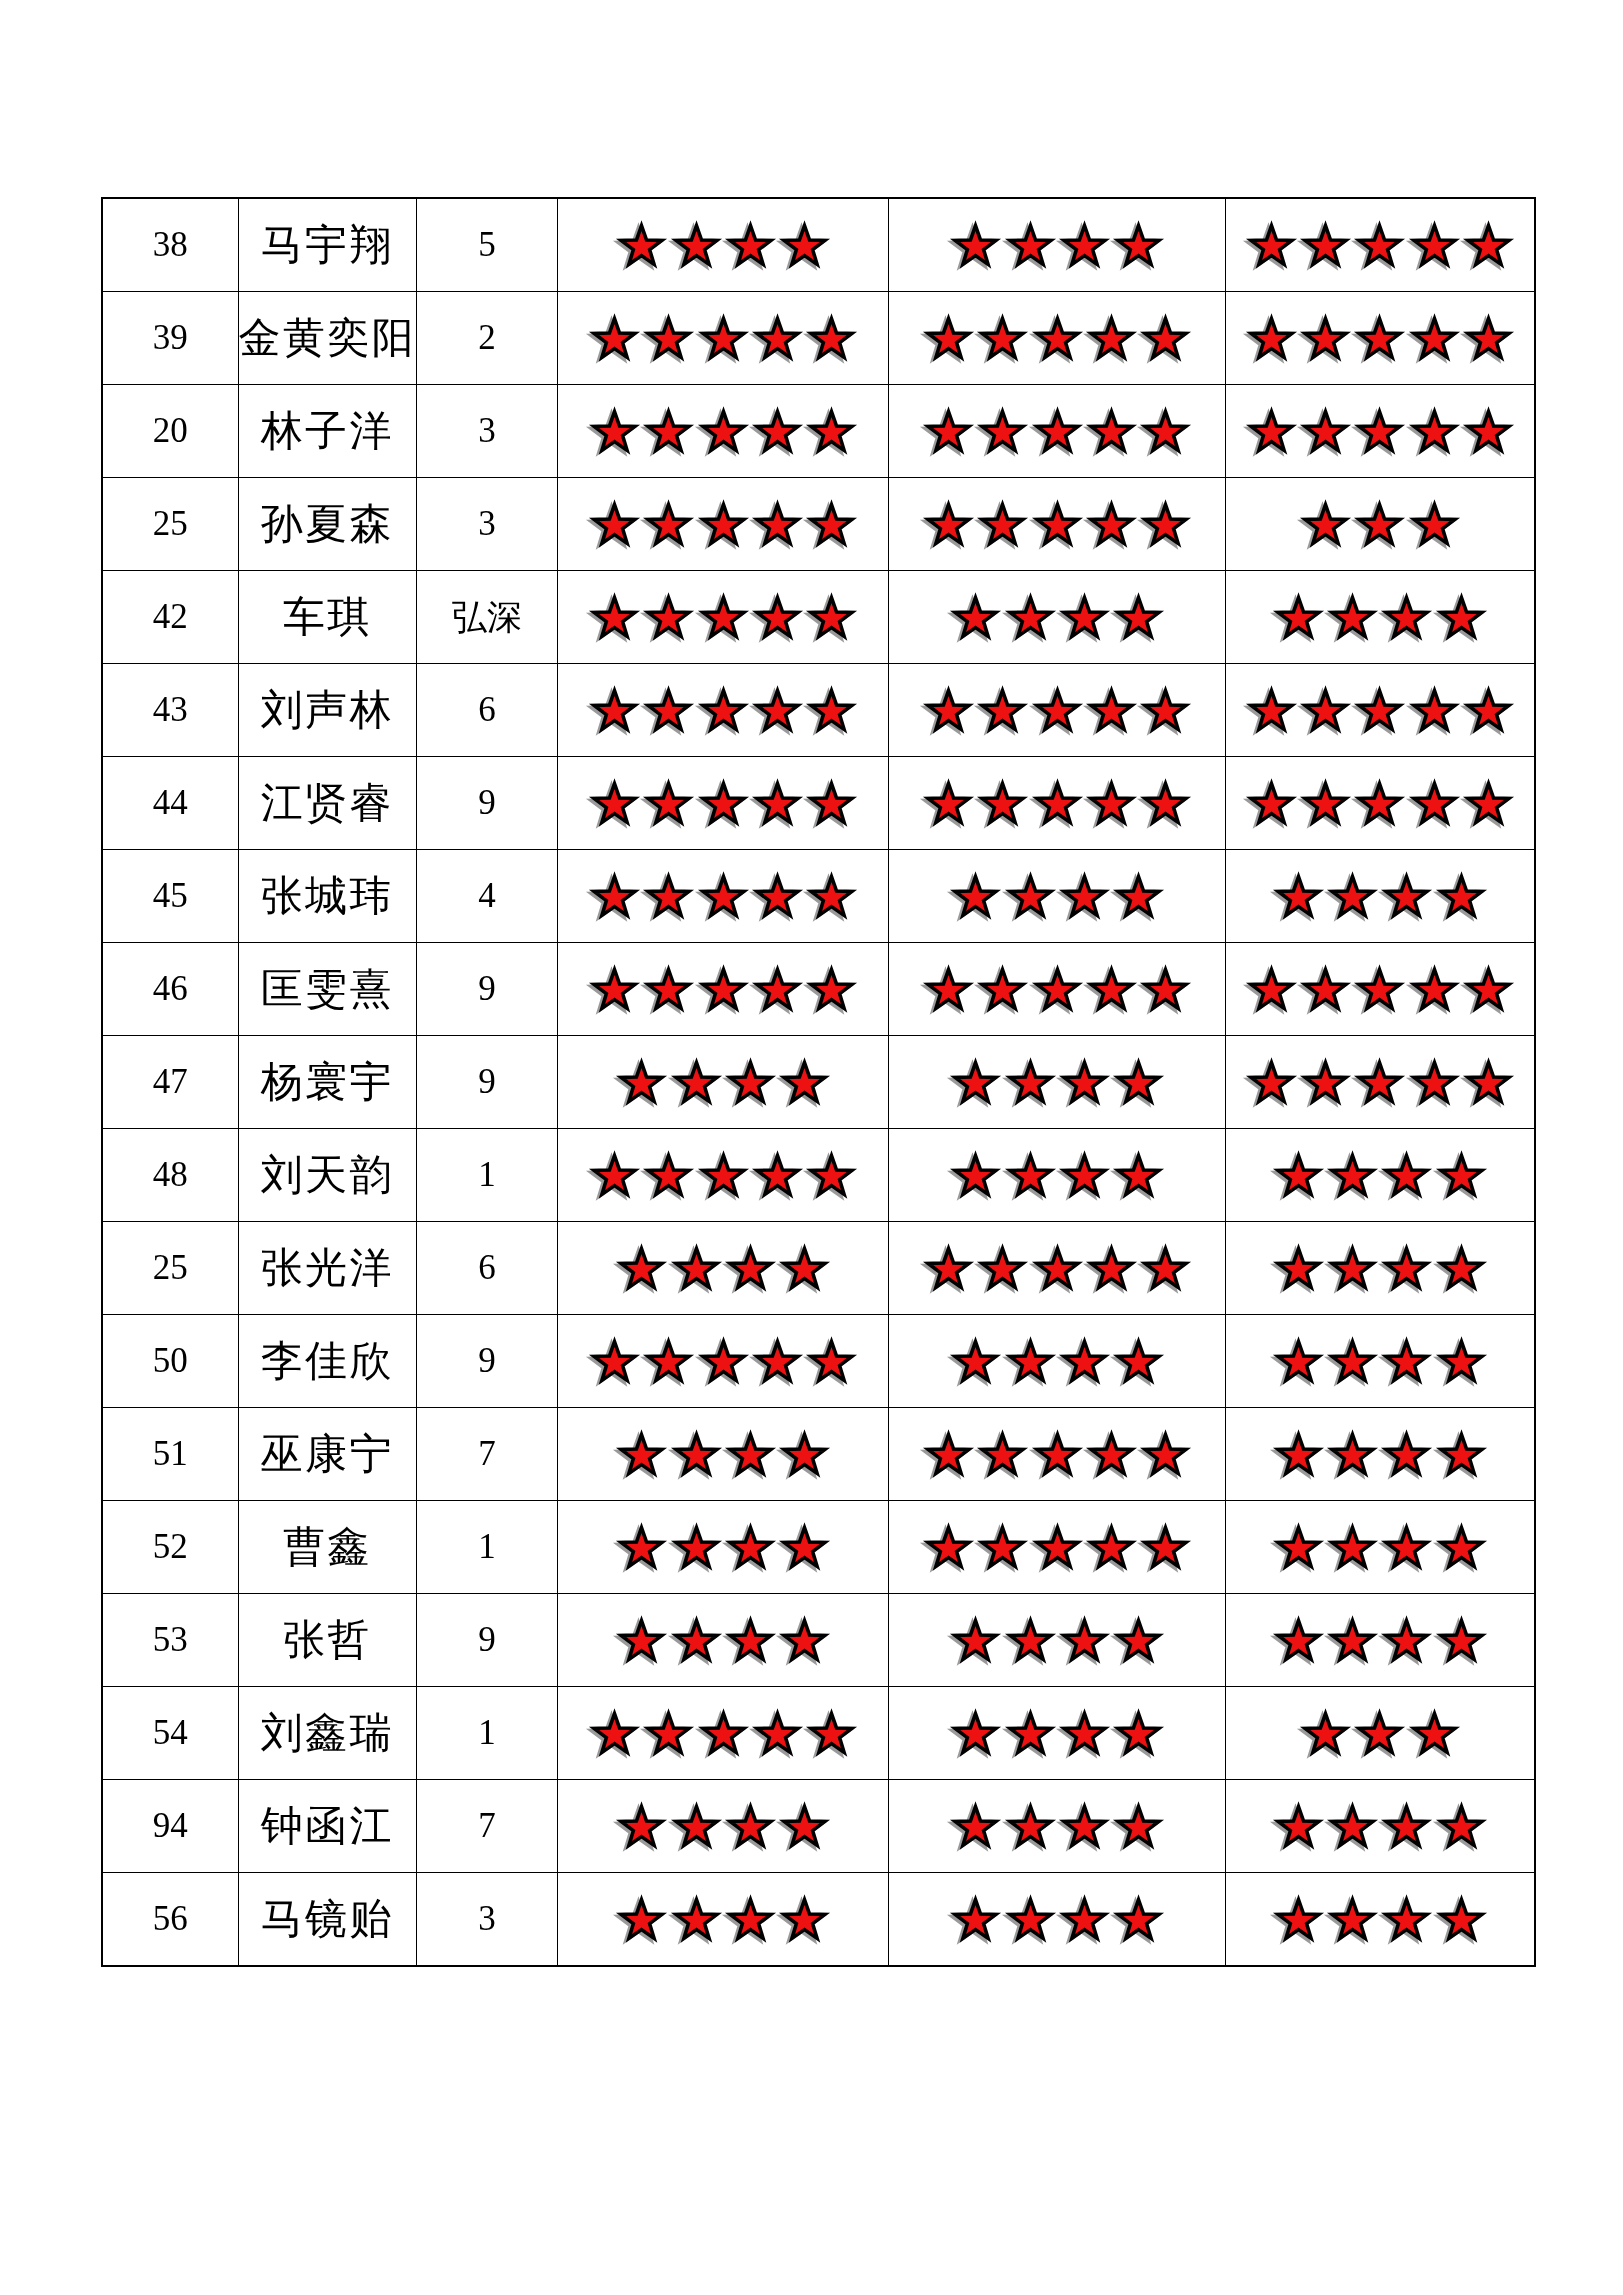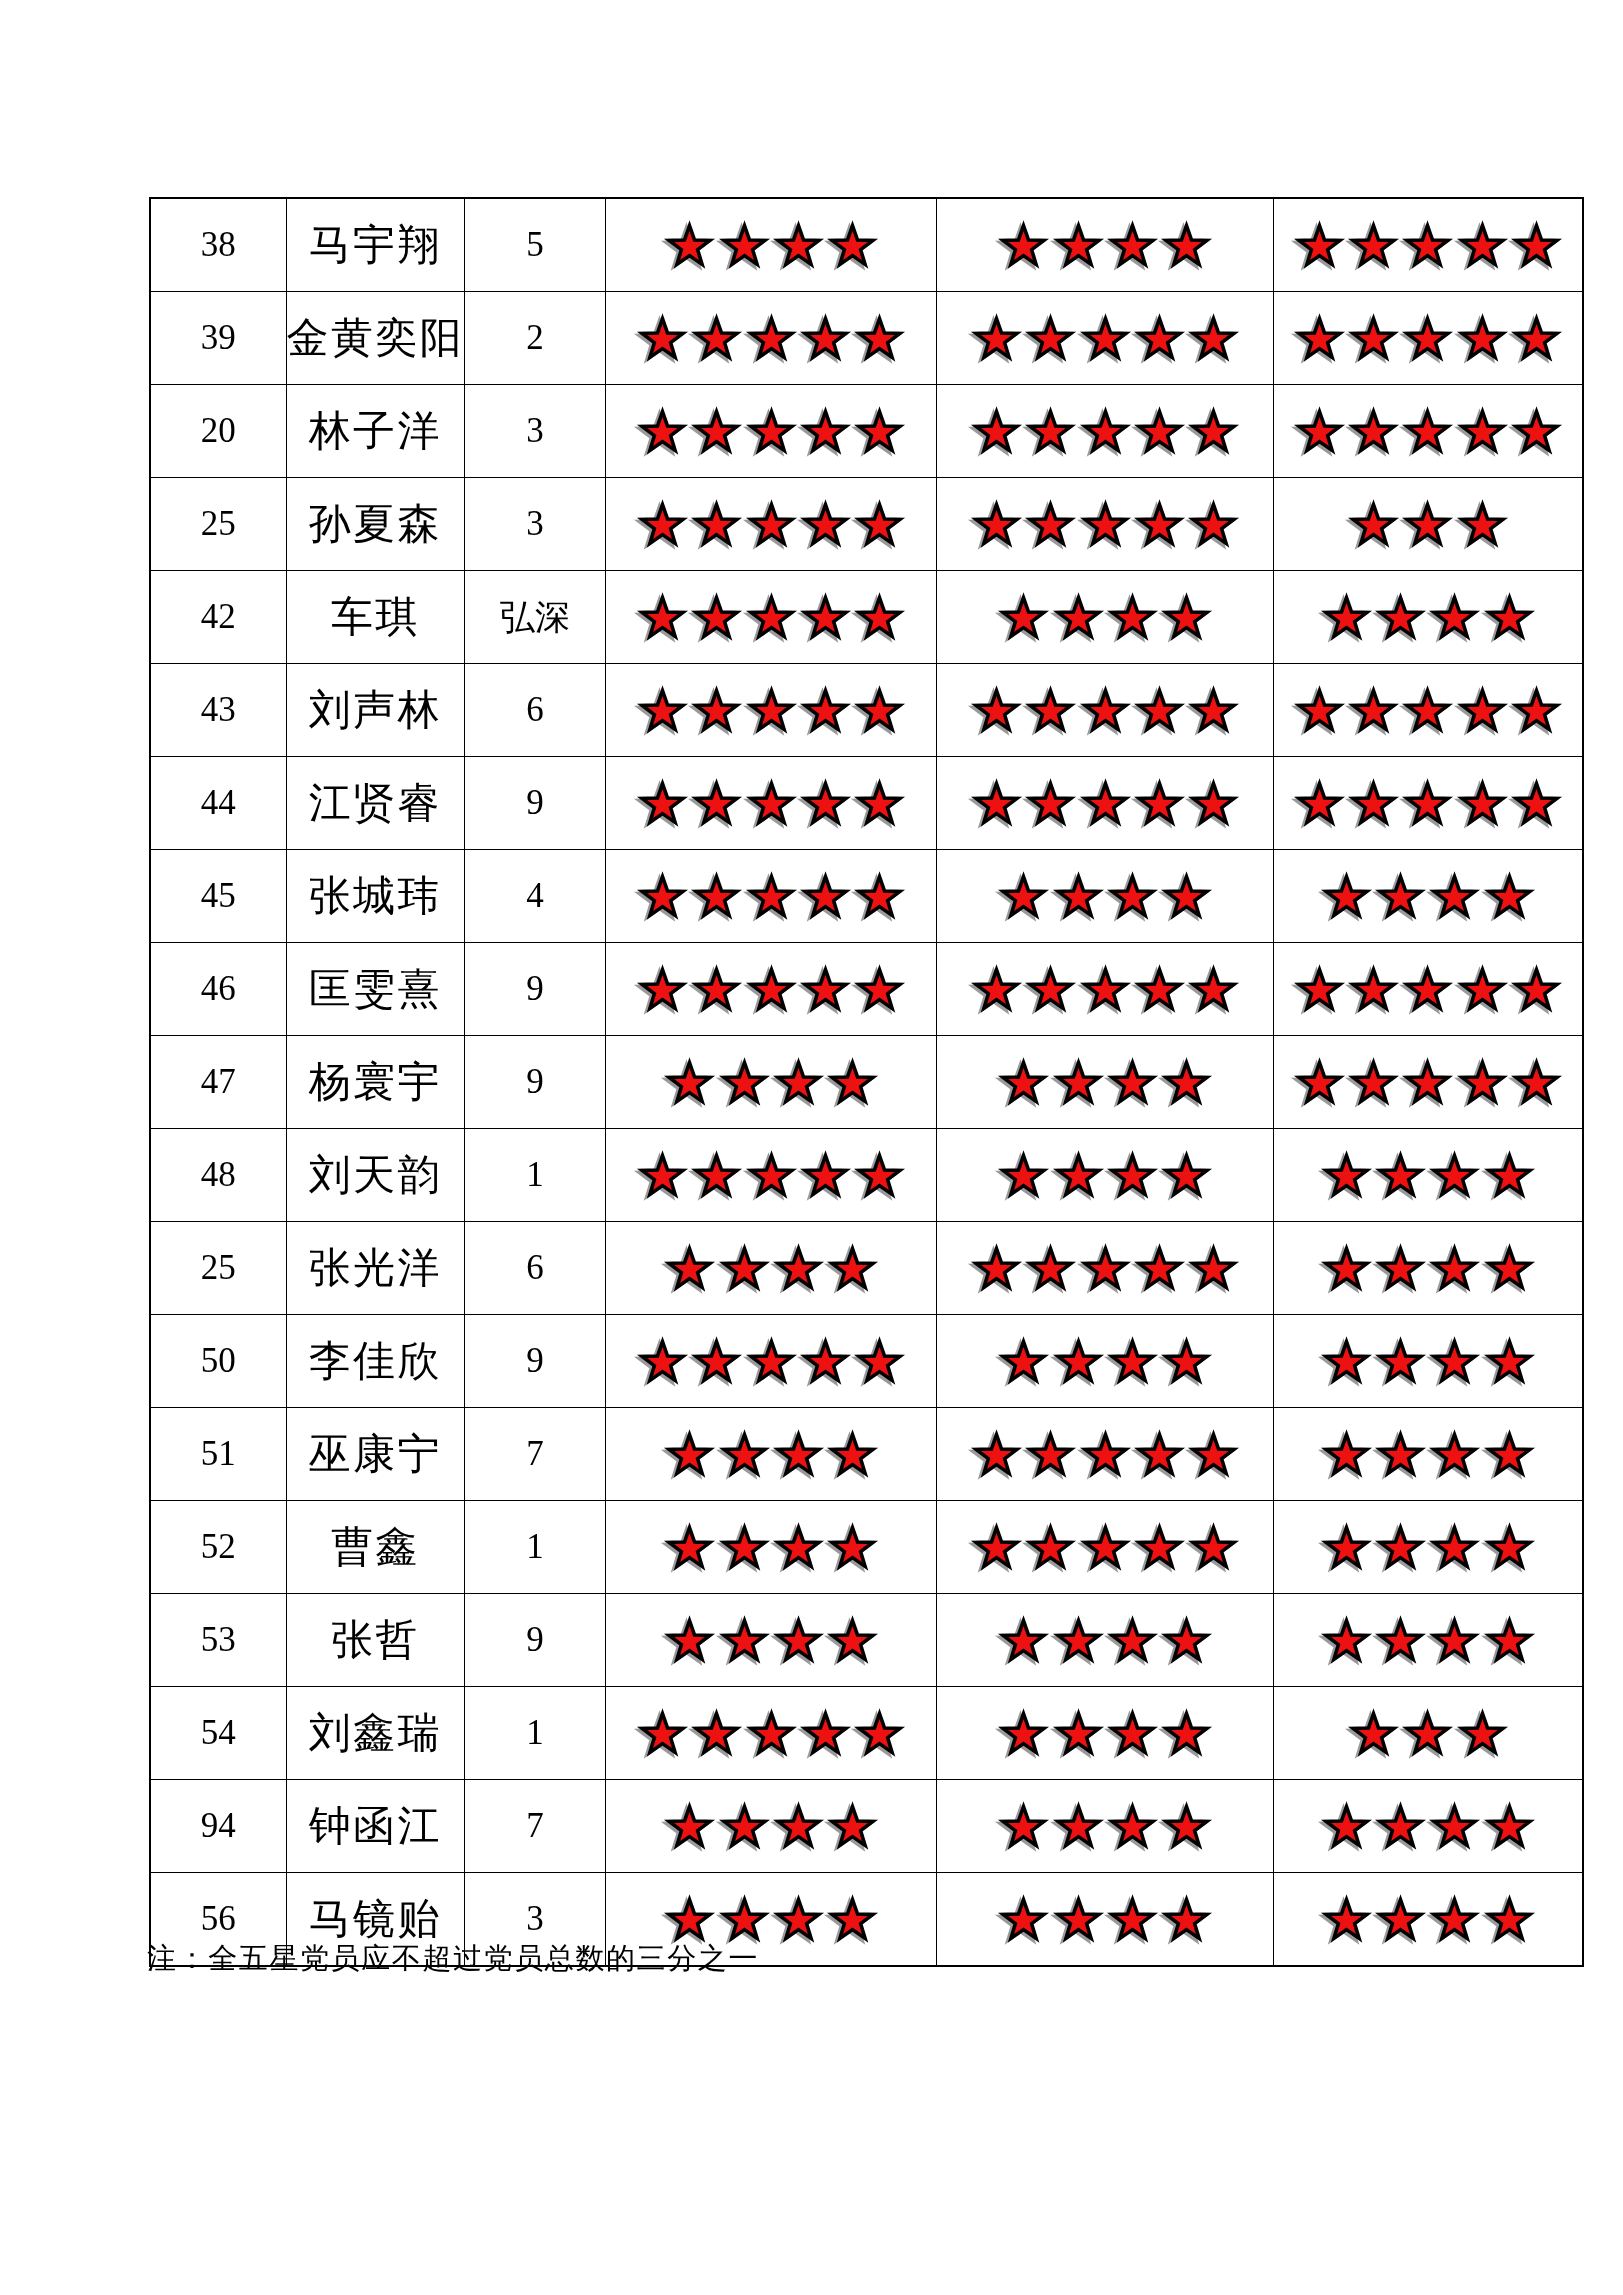--- a/index.html
+++ b/index.html
@@ -4,21 +4,21 @@
 <style>
   html, body { margin: 0; padding: 0; }
   body {
     width: 1623px;
     height: 2295px;
     background: #ffffff;
     position: relative;
     font-family: "Liberation Serif", "DejaVu Serif", serif;
     color: #000;
   }
-  .doc { position: absolute; inset: 0; margin-left: 48px; }
+  .doc { position: absolute; inset: 0; }
   .rating-table {
     position: absolute;
     left: 101px;
     top: 197px;
     border-collapse: collapse;
     table-layout: fixed;
     border: 2.4px solid #000;
   }
   .rating-table td {
     border: 1.6px solid #000;
@@ -732,16 +732,15 @@
               <polygon points="50,11 59.9,39.4 90,40 66,58.2 74.7,87 50,69.8 25.3,87 34,58.2 10,40 40.1,39.4" fill="#ee1111" stroke="#000000" stroke-width="7" stroke-miterlimit="10"></polygon>
             </svg><svg width="51" height="51" viewBox="0 0 100 100">
               <polygon points="50,11 59.9,39.4 90,40 66,58.2 74.7,87 50,69.8 25.3,87 34,58.2 10,40 40.1,39.4" fill="#ee1111" stroke="#000000" stroke-width="7" stroke-miterlimit="10"></polygon>
             </svg><svg width="51" height="51" viewBox="0 0 100 100">
               <polygon points="50,11 59.9,39.4 90,40 66,58.2 74.7,87 50,69.8 25.3,87 34,58.2 10,40 40.1,39.4" fill="#ee1111" stroke="#000000" stroke-width="7" stroke-miterlimit="10"></polygon>
             </svg></td>
   </tr>
 </tbody>
   </table>
 
-  <div class="note">注：全五星党员应不超过党员总数的三分之一</div>
 
 </div>
 
 
 </body></html>

